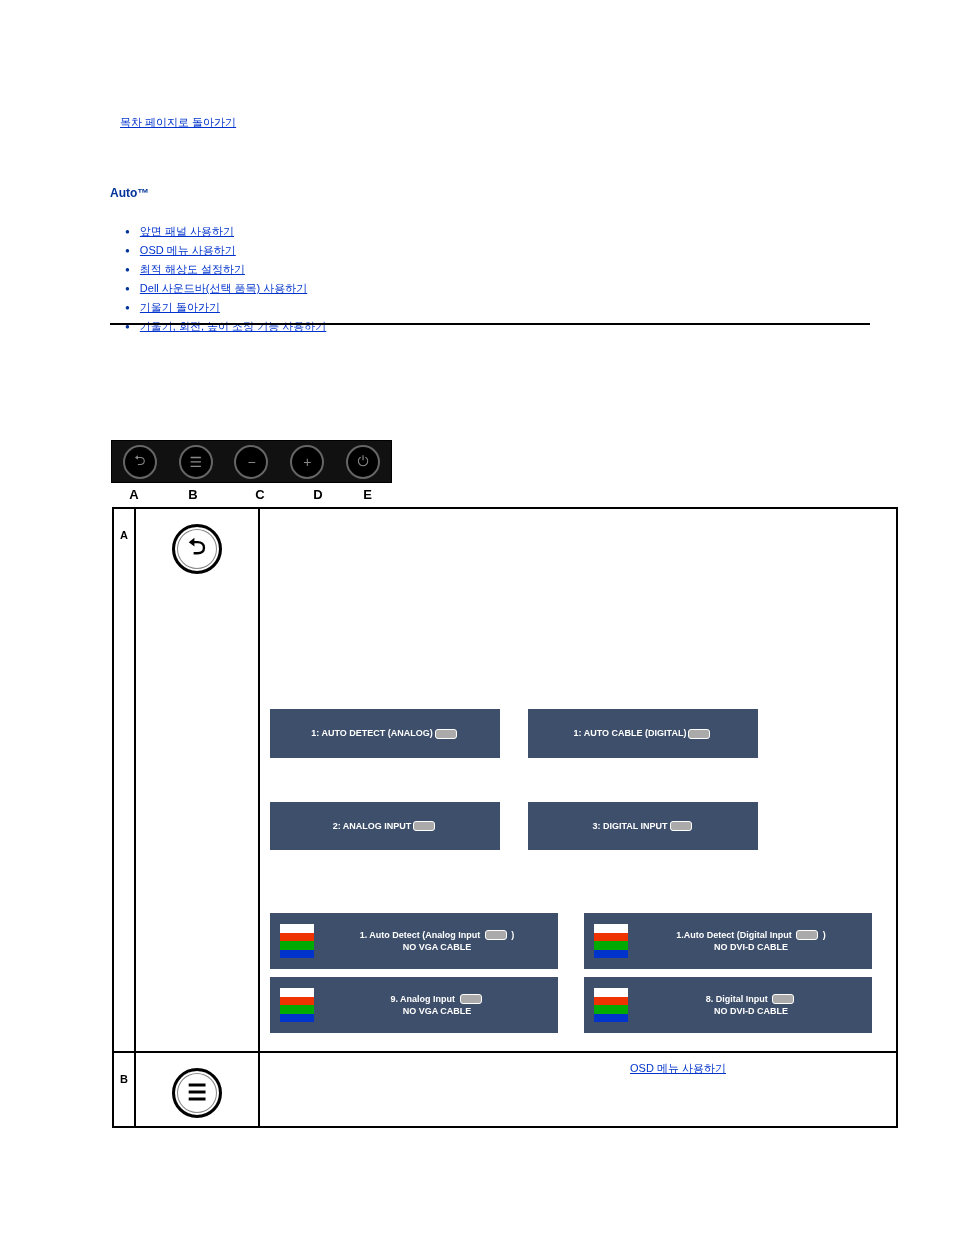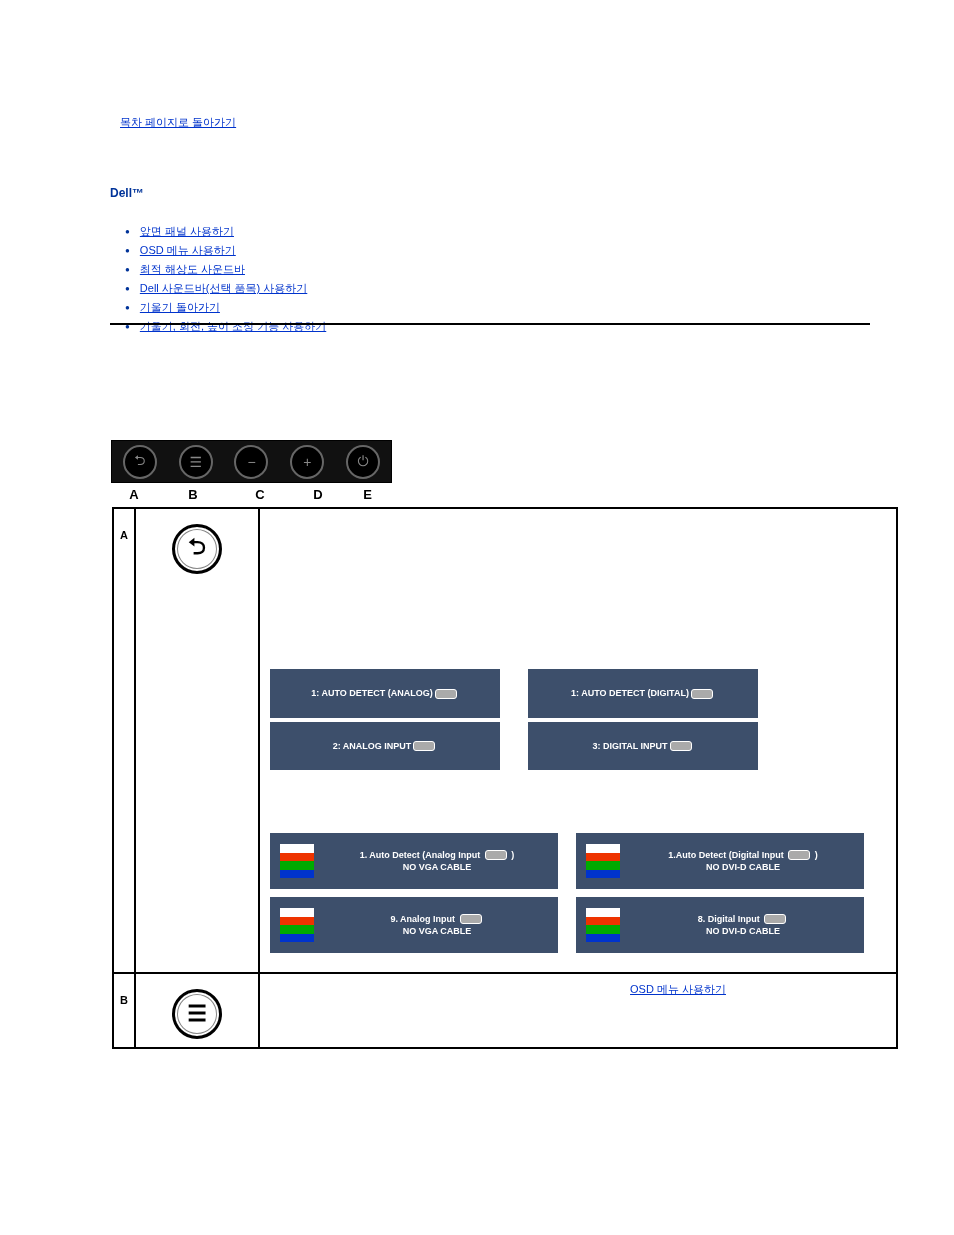--- a/index.html
+++ b/index.html
@@ -141,20 +141,21 @@
     .osd-bar {
       display: inline-block;
       width: 230px;
       background: #3d4f6b;
       color: #fff;
       text-align: center;
       font-size: 9px;
       font-weight: bold;
       padding: 19px 0;
       margin-bottom: 4px;
+      margin-top: 40px;
     }
     .osd-row {
       display: flex;
       gap: 28px;
       margin-bottom: 4px;
     }
     .osd-big {
       background: #3d4f6b;
       color: #fff;
       width: 288px;
@@ -179,21 +180,21 @@
     .cb-b { background: #03c; }
     .osd-big-text {
       text-align: center;
       font-size: 9px;
       font-weight: bold;
       line-height: 1.4;
       flex: 1;
     }
     .osd-big-row {
       display: flex;
-      gap: 18px;
+      gap: 26px;
       margin-bottom: 8px;
     }
     .inline-link {
       color: #0033cc;
       text-decoration: underline;
     }
     .conn-pill {
       display:inline-block;
       width: 20px;
       height: 8px;
@@ -202,31 +203,31 @@
       border:1px solid #fff;
       vertical-align:middle;
       margin: 0 2px;
     }
   </style>
 </head>
 <body>
 
 <div class="page">
   <a class="top-link" href="#">목차 페이지로 돌아가기</a>
-  <div class="brand">Dell™</div>
+  <div class="brand">Auto™</div>
 
   <ul class="bullets">
     <li>
         <span>앞면 패널 사용하기</span>
       </li>
     <li>
         <span>OSD 메뉴 사용하기</span>
       </li>
     <li>
-        <span>최적 해상도 사운드바</span>
+        <span>최적 해상도 설정하기</span>
       </li>
     <li>
         <span>Dell 사운드바(선택 품목) 사용하기</span>
       </li>
     <li>
         <span>기울기 돌아가기</span>
       </li>
     <li>
         <span>기울기, 회전, 높이 조정 기능 사용하기</span>
       </li>
@@ -268,21 +269,21 @@
         <div class="icon-round"><span class="inner">⮌</span></div>
       </td>
       <td class="col-body">
         <div style="height:150px"></div>
         <div class="osd-row">
           <div>
             <div class="osd-bar"><span>1: AUTO DETECT (ANALOG)</span><span class="conn-pill"></span></div><br>
             <div class="osd-bar"><span>2: ANALOG INPUT</span><span class="conn-pill"></span></div>
           </div>
           <div>
-            <div class="osd-bar"><span>1: AUTO DETECT (DIGITAL)</span><span class="conn-pill"></span></div><br>
+            <div class="osd-bar"><span>1: AUTO CABLE (DIGITAL)</span><span class="conn-pill"></span></div><br>
             <div class="osd-bar"><span>3: DIGITAL INPUT</span><span class="conn-pill"></span></div>
           </div>
         </div>
 
         <div style="height:55px"></div>
 
         <div class="osd-big-row">
           <div class="osd-big">
             <div class="color-bars">
                   <div class="cb-w"></div>

